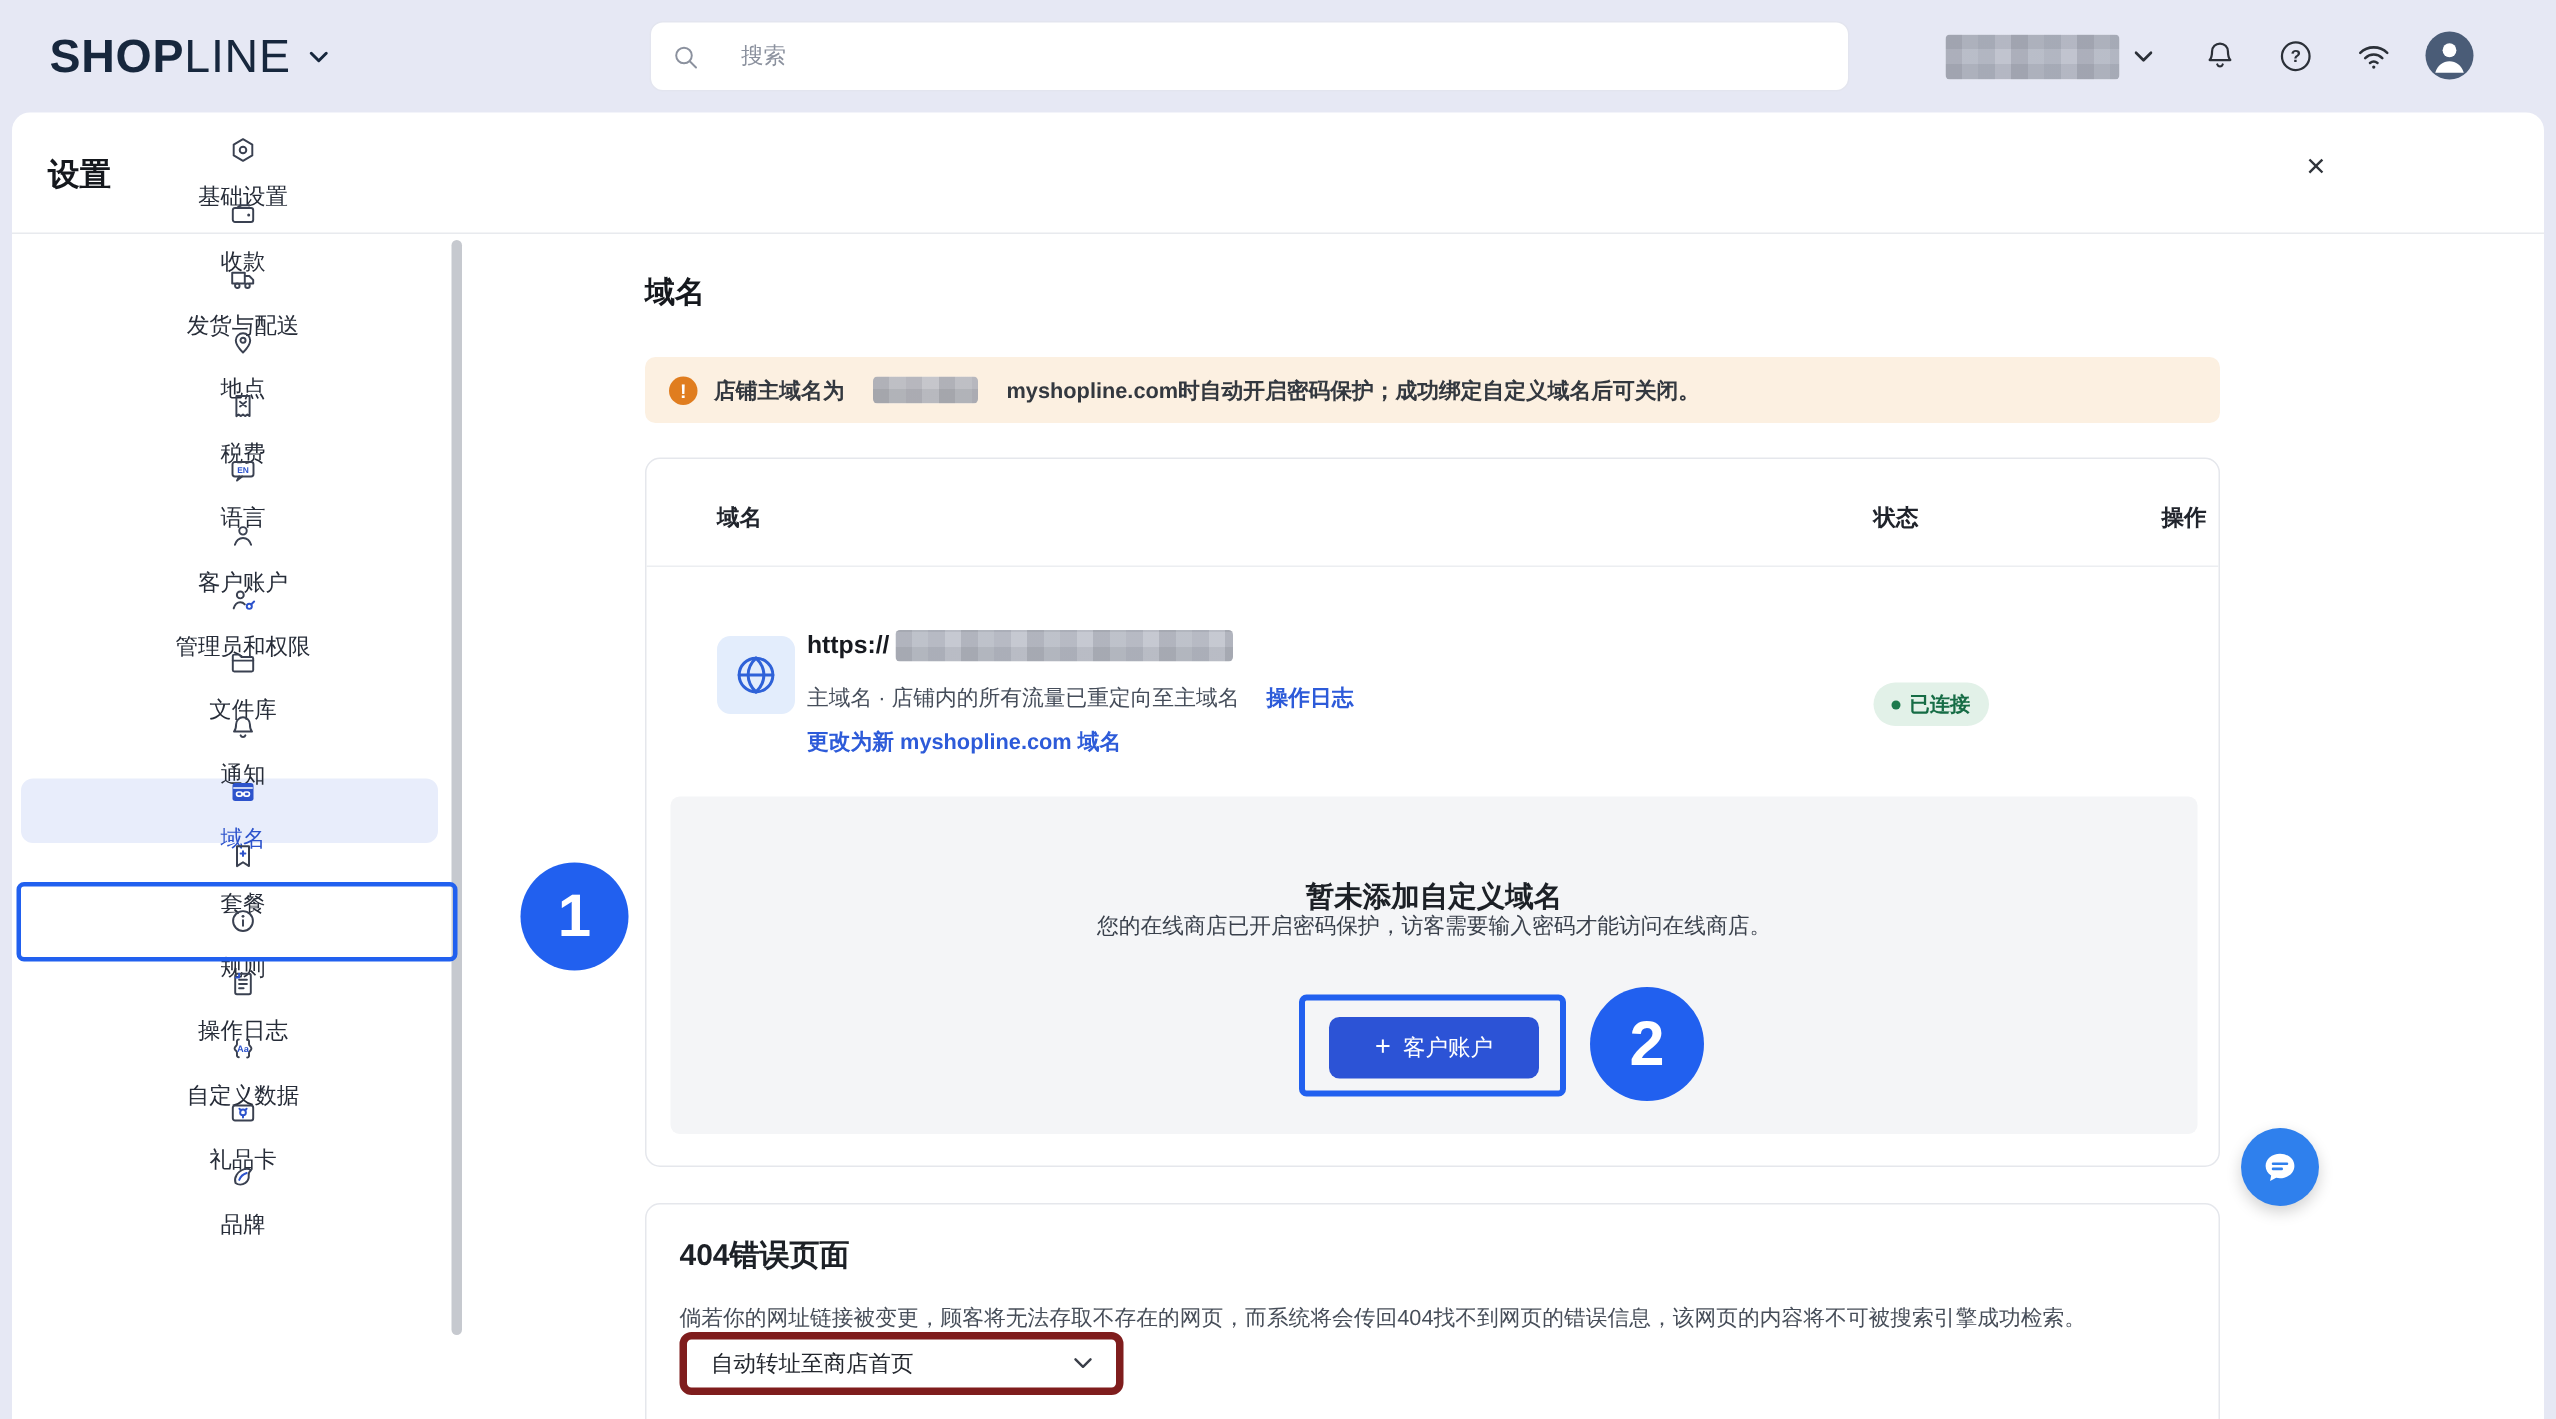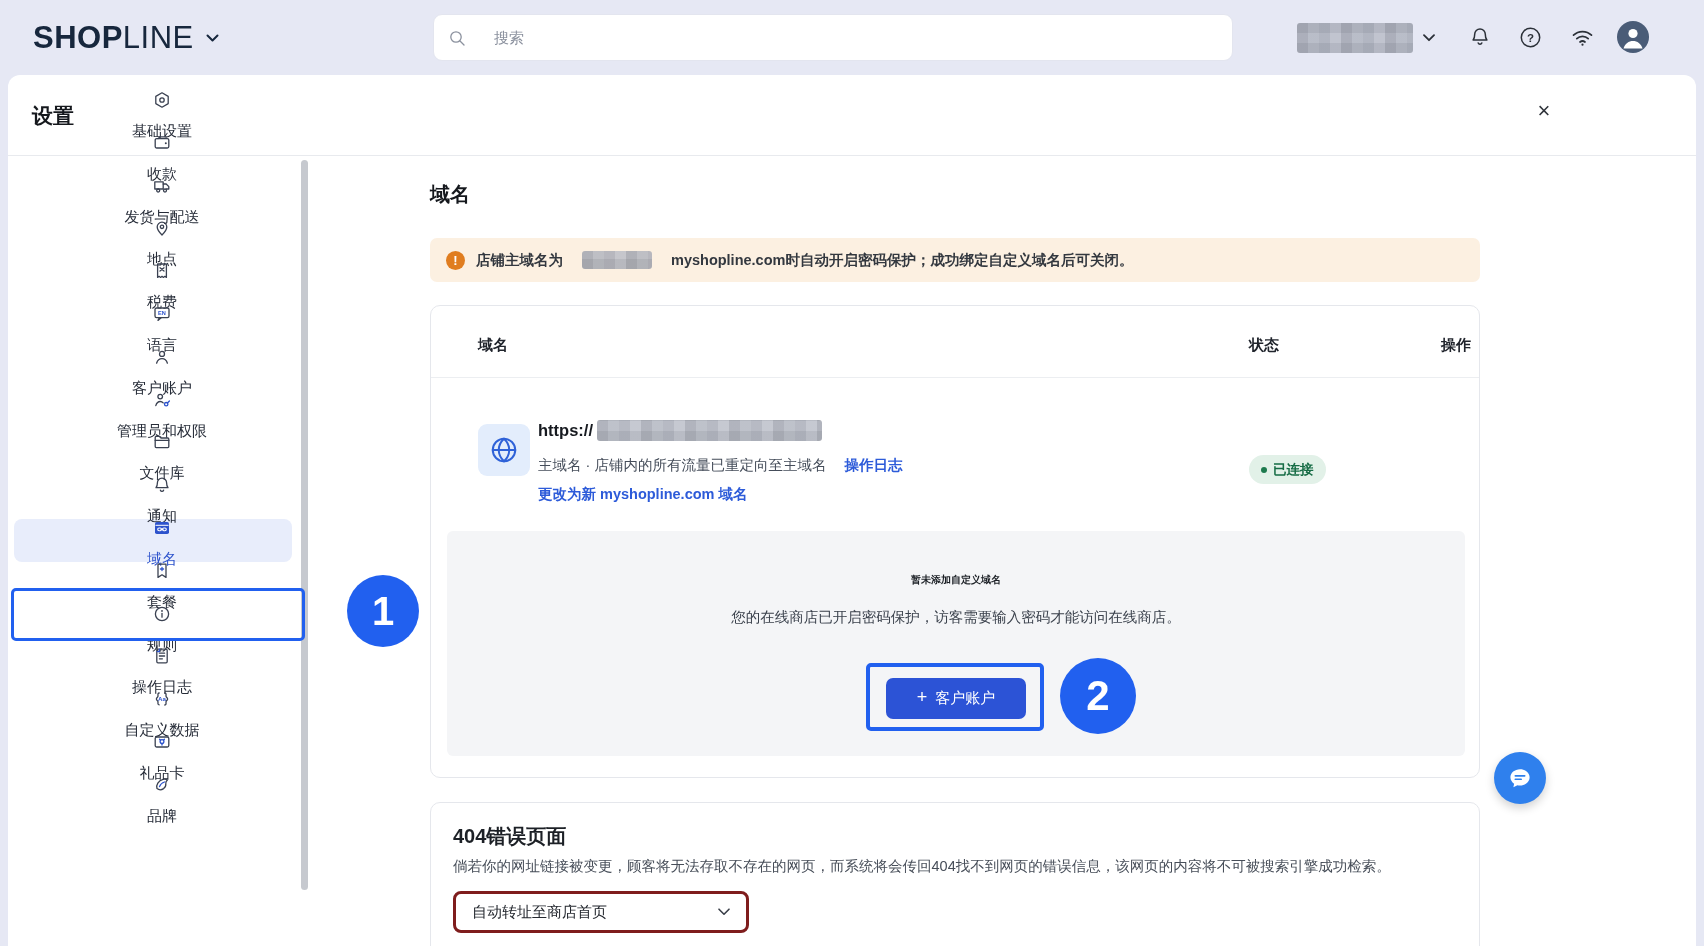--- a/index.html
+++ b/index.html
@@ -37,29 +37,29 @@
   .tbl-head{position:absolute;top:30px;font-size:15px;font-weight:600;color:#20242c;}
   .tbl-divider{position:absolute;left:0;top:71px;width:100%;height:1px;background:#eceef1;}
   .globe-tile{position:absolute;left:47px;top:118px;width:52px;height:52px;border-radius:9px;background:#e3edfc;display:flex;align-items:center;justify-content:center;color:#2f62d8;}
   .url-line{position:absolute;left:107px;top:114px;font-size:16.5px;font-weight:700;color:#171a20;display:flex;align-items:center;gap:4px;}
   .sub-line{position:absolute;left:107px;top:150px;font-size:14.5px;color:#454d5a;display:flex;align-items:flex-start;gap:18px;white-space:nowrap;}
   .blue-link{color:#2d5bd9;font-weight:600;cursor:pointer;}
   .link-line{position:absolute;left:107px;top:179px;font-size:14.5px;}
   .badge{position:absolute;left:818px;top:149px;height:29px;padding:0 12px;background:#e2f1e8;border-radius:15px;display:flex;align-items:center;gap:6px;font-size:13.5px;font-weight:600;color:#166c45;}
   .badge::before{content:"";width:6px;height:6px;border-radius:50%;background:#1d7a4d;}
   .empty-box{position:absolute;left:16px;top:225px;width:1018px;height:225px;background:#f4f5f7;border-radius:6px;text-align:center;}
-  .empty-title{position:absolute;left:0;width:100%;top:42px;font-size:10px;font-weight:700;color:#1c2026;}
+  .empty-title{position:absolute;left:0;width:100%;top:54px;font-size:19px;font-weight:700;color:#1c2026;}
   .empty-line1{position:absolute;left:0;width:100%;top:77px;font-size:14.5px;color:#3a414c;}
   .empty-line2{position:absolute;left:0;width:100%;top:101px;font-size:14.5px;color:#3a414c;}
   .add-btn{position:absolute;left:439px;top:147px;width:140px;height:41px;background:#2c53d6;border:none;border-radius:7px;color:#fff;font-size:15px;font-weight:500;display:flex;align-items:center;justify-content:center;gap:8px;cursor:pointer;font-family:inherit;}
   .add-btn .plus{font-size:18px;font-weight:400;margin-top:-2px;}
   #card404{left:430px;top:802px;width:1050px;height:160px;padding:20px 22px;box-sizing:border-box;}
   .h404{font-size:20px;font-weight:700;color:#1c2026;}
-  .d404{margin-top:7px;font-size:14.5px;color:#474e59;}
-  .select{margin-top:15px;width:296px;height:42px;border:3px solid #7f1d1d;border-radius:8px;background:#fff;display:flex;align-items:center;justify-content:space-between;padding:0 16px;box-sizing:border-box;font-size:15px;font-weight:500;color:#23272e;cursor:pointer;}
+  .d404{margin-top:19px;font-size:14.5px;color:#474e59;}
+  .select{width:296px;height:42px;border:5px solid #7f1d1d;border-radius:8px;background:#fff;display:flex;align-items:center;justify-content:space-between;padding:0 16px;box-sizing:border-box;font-size:15px;font-weight:500;color:#23272e;cursor:pointer;}
   
   .anno-rect{border:4px solid #2160ef;border-radius:5px;box-sizing:border-box;background:transparent;}
   .anno-circle{border-radius:50%;background:#2160ef;color:#fff;display:flex;align-items:center;justify-content:center;font-weight:700;}
   #anno1{left:347px;top:575px;width:72px;height:72px;font-size:40px;}
   #anno2{left:1060px;top:658px;width:76px;height:76px;font-size:42px;}
   #anno-rect-sidebar{left:11px;top:588px;width:294px;height:53px;border-width:3.5px;}
   #anno-rect-btn{left:866px;top:663px;width:178px;height:68px;}
   .chat-bubble{left:1494px;top:752px;width:52px;height:52px;border-radius:50%;background:#2f80ed;display:flex;align-items:center;justify-content:center;box-shadow:0 4px 10px rgba(0,0,0,.18);cursor:pointer;}
   svg.ln{stroke:currentColor;fill:none;stroke-width:1.3;stroke-linecap:round;stroke-linejoin:round;}
 </style>

